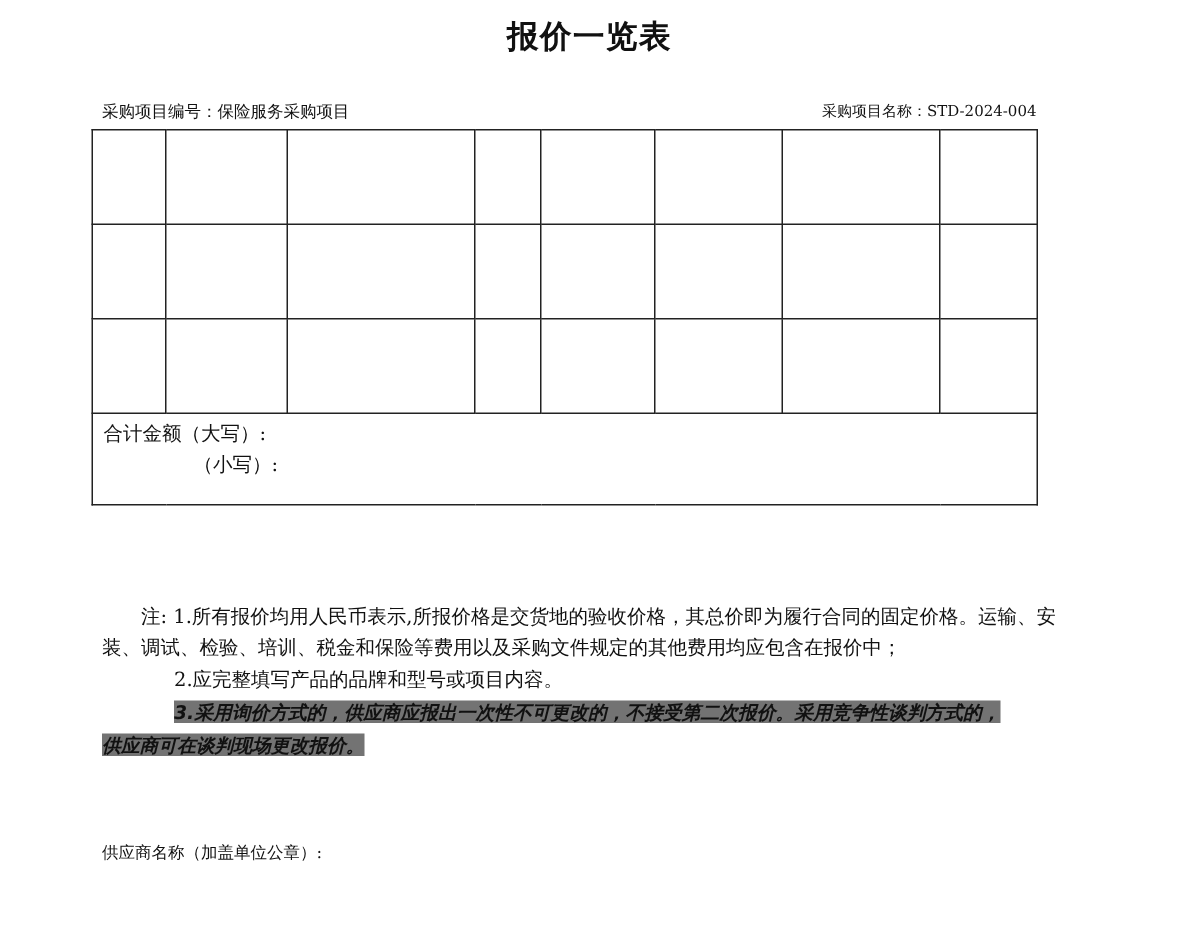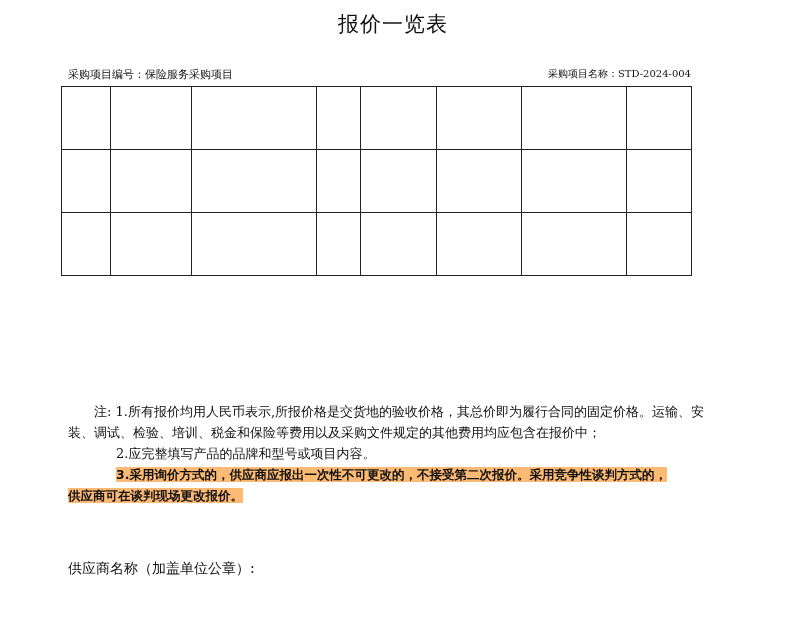--- a/index.html
+++ b/index.html
@@ -1,35 +1,35 @@
 <!DOCTYPE html>
 <html><head>
 <meta charset="utf-8">
 <style>
   html, body { margin:0; padding:0; background:#ffffff; }
   body { width:786px; height:625px; position:relative; overflow:hidden;
          font-family: "DejaVu Serif", "Liberation Serif", serif; color:#111; }
   .title { position:absolute; left:0; width:786px; top:10px; text-align:center;
-           font-family:"DejaVu Sans", sans-serif; font-weight:normal; font-size:21px; letter-spacing:1px; }
+           font-family:"DejaVu Sans", sans-serif; font-weight:bold; font-size:21px; letter-spacing:1px; }
   .meta-left { position:absolute; left:68px; top:67px; font-size:11px; }
   .meta-right { position:absolute; right:95px; top:67px; font-size:10px; }
   table.quote { position:absolute; left:61px; top:86px; border-collapse:collapse; table-layout:fixed; }
   table.quote td { border:1px solid #222; font-size:13px; text-align:center; vertical-align:middle; padding:0; }
   table.quote tr.head td { height:62px; line-height:20px; }
   table.quote tr.row td { height:62px; }
   table.quote tr.total td { height:60px; text-align:left; vertical-align:top; }
   .total-inner { padding:3px 0 0 7px; font-size:13px; line-height:21px; }
   .total-inner .small { padding-left:60px; }
   .notes { position:absolute; left:68px; top:401px; width:660px; font-size:13px; line-height:21px; }
   .notes p { margin:0; }
   .ind1 { text-indent:26px; }
   .ind2 { padding-left:48px; }
-  .hl { background:#fdba74; font-family:"DejaVu Sans", sans-serif; font-weight:bold; font-size:12.5px; }
+  .hl { background:#737373; font-family:"DejaVu Sans", sans-serif; font-weight:bold; font-size:12.5px;font-style:italic; }
   .ind3 { padding-left:48px; }
-  .sign { position:absolute; left:68px; top:558px; font-size:14px; line-height:21px; }
+  .sign { position:absolute; left:68px; top:558px; font-size:11px; line-height:21px; }
   .sign p { margin:0; }
   .gap { display:inline-block; width:72px; }
 </style>
 </head>
 <body>
 
 <div class="title">报价一览表</div>
 <div class="meta-left">采购项目编号：保险服务采购项目</div>
 <div class="meta-right">采购项目名称：STD-2024-004</div>
 
@@ -68,20 +68,28 @@
   <tr class="row">
     <td></td>
     <td></td>
     <td></td>
     <td></td>
     <td></td>
     <td></td>
     <td></td>
     <td></td>
   </tr>
+  <tr class="total">
+    <td colspan="8">
+      <div class="total-inner">
+        <div>合计金额（大写）:</div>
+        <div class="small">（小写）:</div>
+      </div>
+    </td>
+  </tr>
 </tbody>
   </table>
 
 <div class="notes">
   <p class="ind1">注: 1.所有报价均用人民币表示,所报价格是交货地的验收价格，其总价即为履行合同的固定价格。运输、安装、调试、检验、培训、税金和保险等费用以及采购文件规定的其他费用均应包含在报价中；</p>
   <p class="ind2">2.应完整填写产品的品牌和型号或项目内容。</p>
   <p class="ind3">
     <span class="hl">3.采用询价方式的，供应商应报出一次性不可更改的，不接受第二次报价。采用竞争性谈判方式的，</span>
   </p>
   <p>

